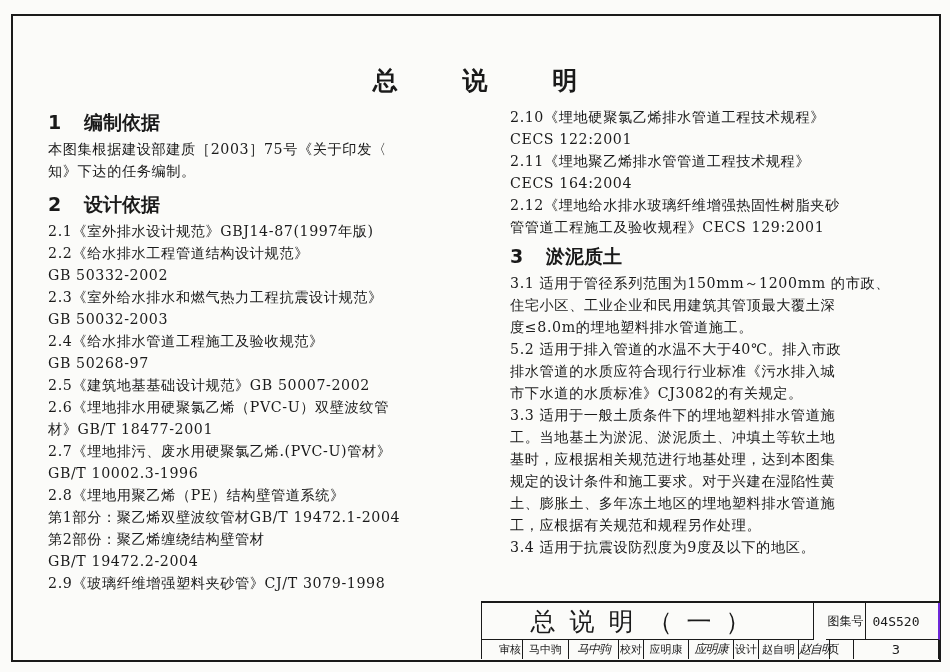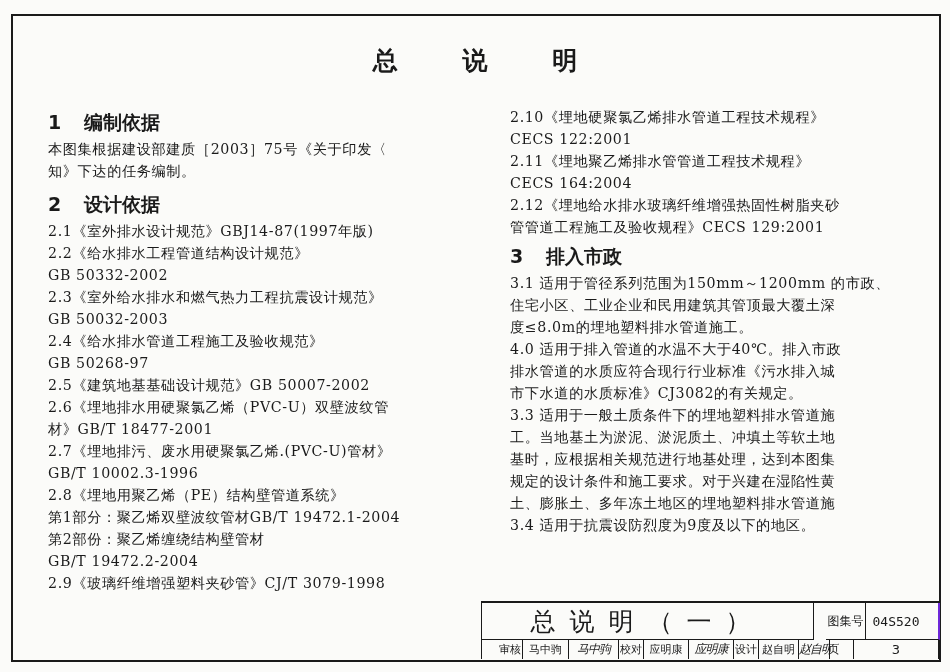--- a/index.html
+++ b/index.html
@@ -8,21 +8,21 @@
     background: #fbfbf9;
     font-family: "DejaVu Sans", "Liberation Sans", sans-serif;
     color: #1a1a1a;
   }
   .frame {
     position: absolute; left: 11px; top: 14px; width: 926px; height: 644px;
     border: 2px solid #1a1a1a; box-sizing: content-box;
     border-top-width: 2px;
   }
   .page-title {
-    position: absolute; left: 0; width: 950px; top: 44px; text-align: center;
+    position: absolute; left: 0; width: 950px; top: 64px; text-align: center;
     font-size: 25px; letter-spacing: 28px; font-weight: bold; text-indent: 28px;
   }
   .col { position: absolute; font-family: "DejaVu Serif", "Liberation Serif", serif; }
   .col-left { left: 48px; top: 104px; width: 380px; }
   .col-right { left: 510px; top: 104px; width: 400px; }
   .h {
     font-family: "DejaVu Sans", "Liberation Sans", sans-serif;
     font-size: 19px; font-weight: bold; height: 32px; line-height: 32px;
     margin-top: 2px;
   }
@@ -91,33 +91,34 @@
 
 <div class="col col-right">
   <div style="height:2px"></div>
   <div class="ln">2.10《埋地硬聚氯乙烯排水管道工程技术规程》</div>
   <div class="ln">CECS 122:2001</div>
   <div class="ln">2.11《埋地聚乙烯排水管管道工程技术规程》</div>
   <div class="ln">CECS 164:2004</div>
   <div class="ln">2.12《埋地给水排水玻璃纤维增强热固性树脂夹砂</div>
   <div class="ln">管管道工程施工及验收规程》CECS 129:2001</div>
   <div class="h">
-    <span class="num">3</span><span>排入市政</span>
+    <span class="num">3</span><span>淤泥质土</span>
   </div>
   <div class="ln">3.1  适用于管径系列范围为150mm～1200mm 的市政、</div>
   <div class="ln">住宅小区、工业企业和民用建筑其管顶最大覆土深</div>
   <div class="ln">度≤8.0m的埋地塑料排水管道施工。</div>
-  <div class="ln">4.0  适用于排入管道的水温不大于40℃。排入市政</div>
+  <div class="ln">5.2  适用于排入管道的水温不大于40℃。排入市政</div>
   <div class="ln">排水管道的水质应符合现行行业标准《污水排入城</div>
   <div class="ln">市下水道的水质标准》CJ3082的有关规定。</div>
   <div class="ln">3.3  适用于一般土质条件下的埋地塑料排水管道施</div>
   <div class="ln">工。当地基土为淤泥、淤泥质土、冲填土等软土地</div>
   <div class="ln">基时，应根据相关规范进行地基处理，达到本图集</div>
   <div class="ln">规定的设计条件和施工要求。对于兴建在湿陷性黄</div>
   <div class="ln">土、膨胀土、多年冻土地区的埋地塑料排水管道施</div>
+  <div class="ln">工，应根据有关规范和规程另作处理。</div>
   <div class="ln">3.4 适用于抗震设防烈度为9度及以下的地区。</div>
 </div>
 
 <div class="tb">
   <div class="tb-title">总说明（一）</div>
   <div class="tb-cell tb-atlas-label">图集号</div>
   <div class="tb-cell tb-atlas-val">04S520</div>
   <div class="tb-cell tb-page-label">页</div>
   <div class="tb-cell tb-page-val">3</div>
   <div class="sig-row">

